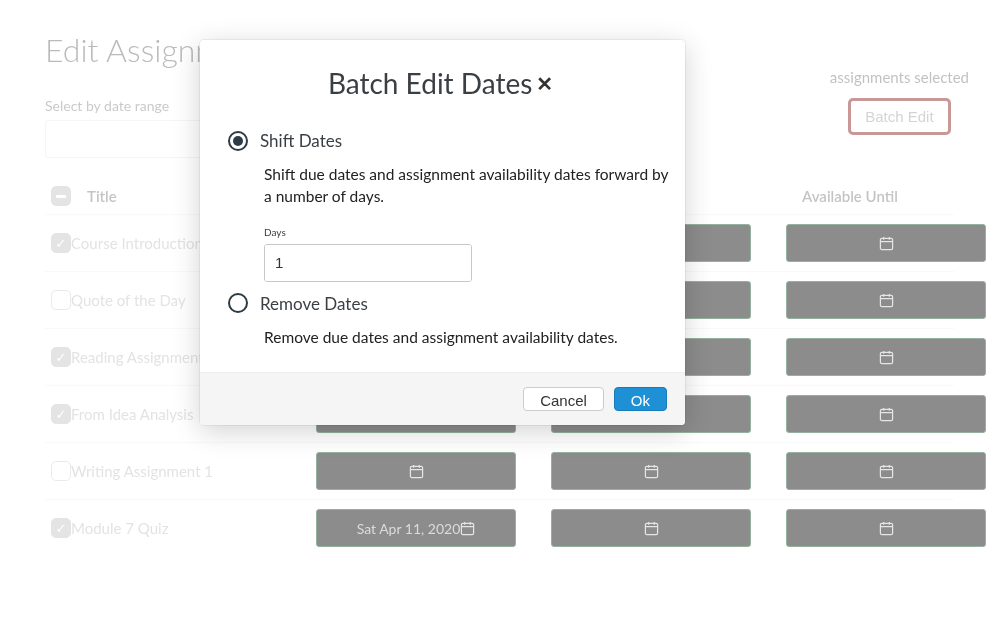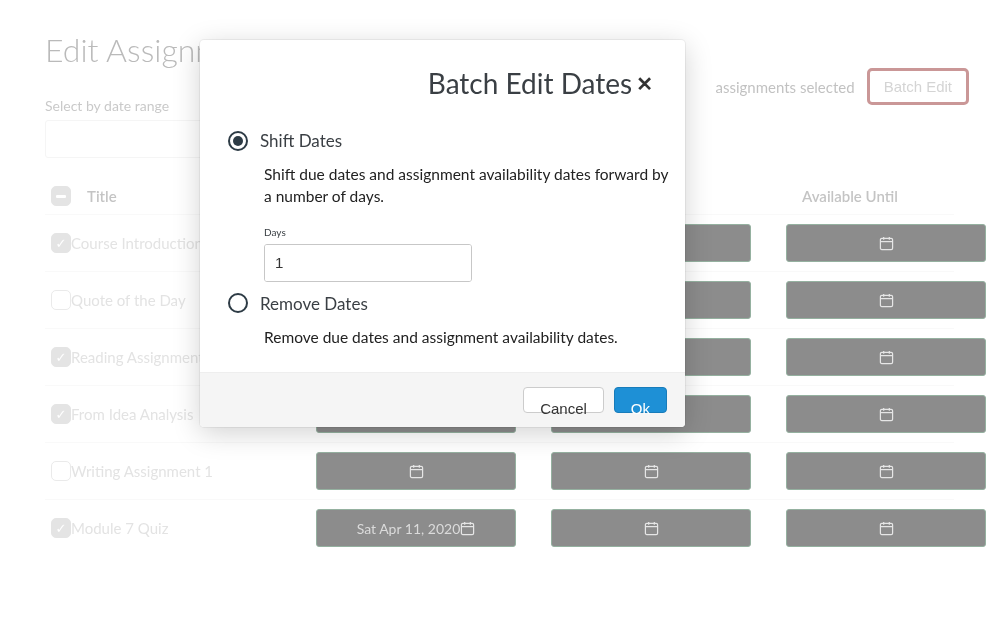--- a/index.html
+++ b/index.html
@@ -23,20 +23,21 @@
     color: #666;
     margin-bottom: 28px;
   }
   .top-row {
     position: absolute;
     top: 68px;
     right: 30px;
     display: flex;
     align-items: center;
     gap: 12px;
+    flex-direction: column;
   }
   .selected-text {
     color: #777;
     font-size: 15px;
   }
   .batch-edit-btn {
     border: 3px solid #8b1a1a;
     border-radius: 5px;
     padding: 7px 14px;
     color: #a0a0a0;
@@ -145,21 +146,21 @@
     background: #fff;
     border-radius: 4px;
     box-shadow: 0 6px 28px rgba(0,0,0,0.18), 0 0 0 1px rgba(0,0,0,0.05);
     display: flex;
     flex-direction: column;
   }
   .modal-header {
     padding: 26px 28px 6px 28px;
     display: flex;
     align-items: center;
-    justify-content: flex-end;
+    justify-content: center;
   }
   .modal-title {
     font-size: 28px;
     font-weight: 400;
     color: #3a3f44;
   }
   .close-x {
     font-size: 20px;
     font-weight: 700;
     color: #333;
@@ -231,21 +232,21 @@
     background: #f5f5f5;
     padding: 14px 18px;
     display: flex;
     justify-content: flex-end;
     gap: 10px;
     border-top: 1px solid #eee;
     border-radius: 0 0 4px 4px;
   }
   .btn {
     height: 24px;
-    padding: 12px 16px;
+    padding: 4px 16px;
     border-radius: 4px;
     font-size: 15px;
     cursor: pointer;
   }
   .btn-secondary {
     background: #fff;
     border: 1px solid #ccc;
     color: #333;
   }
   .btn-primary {

